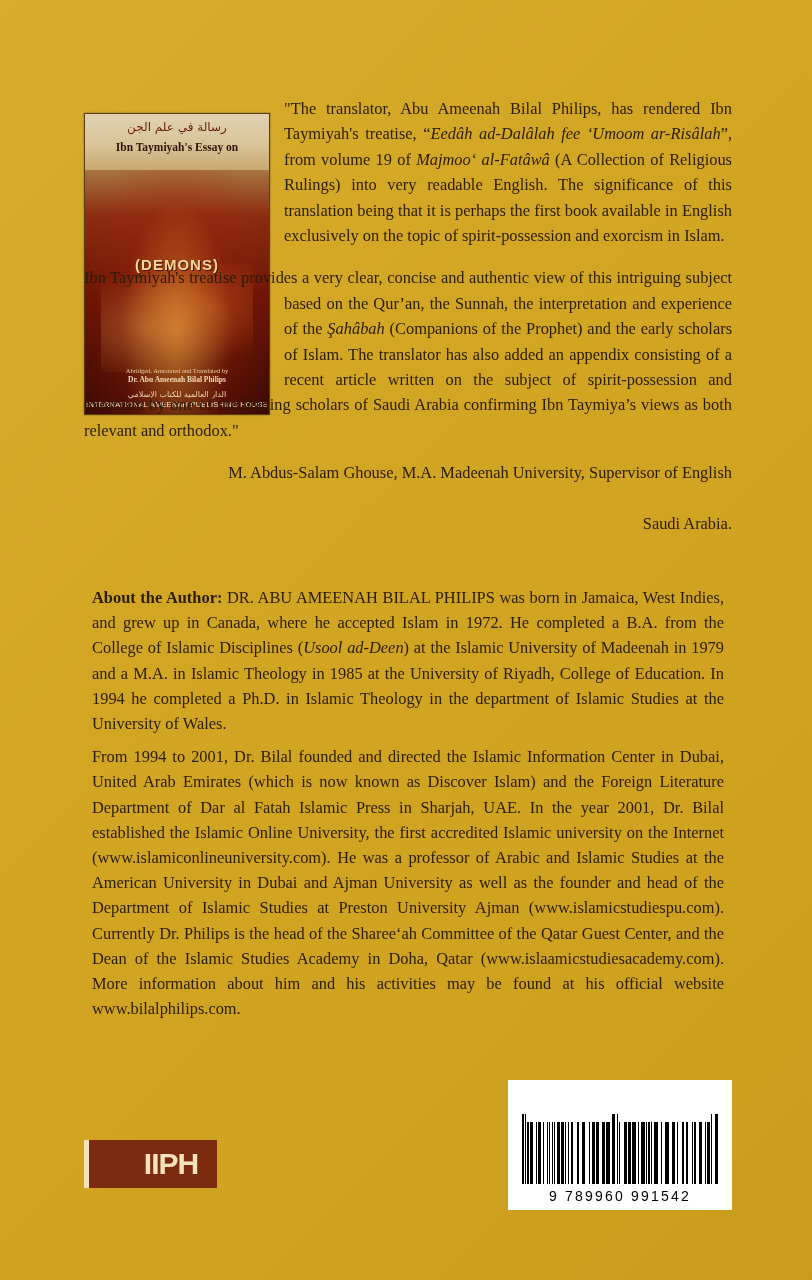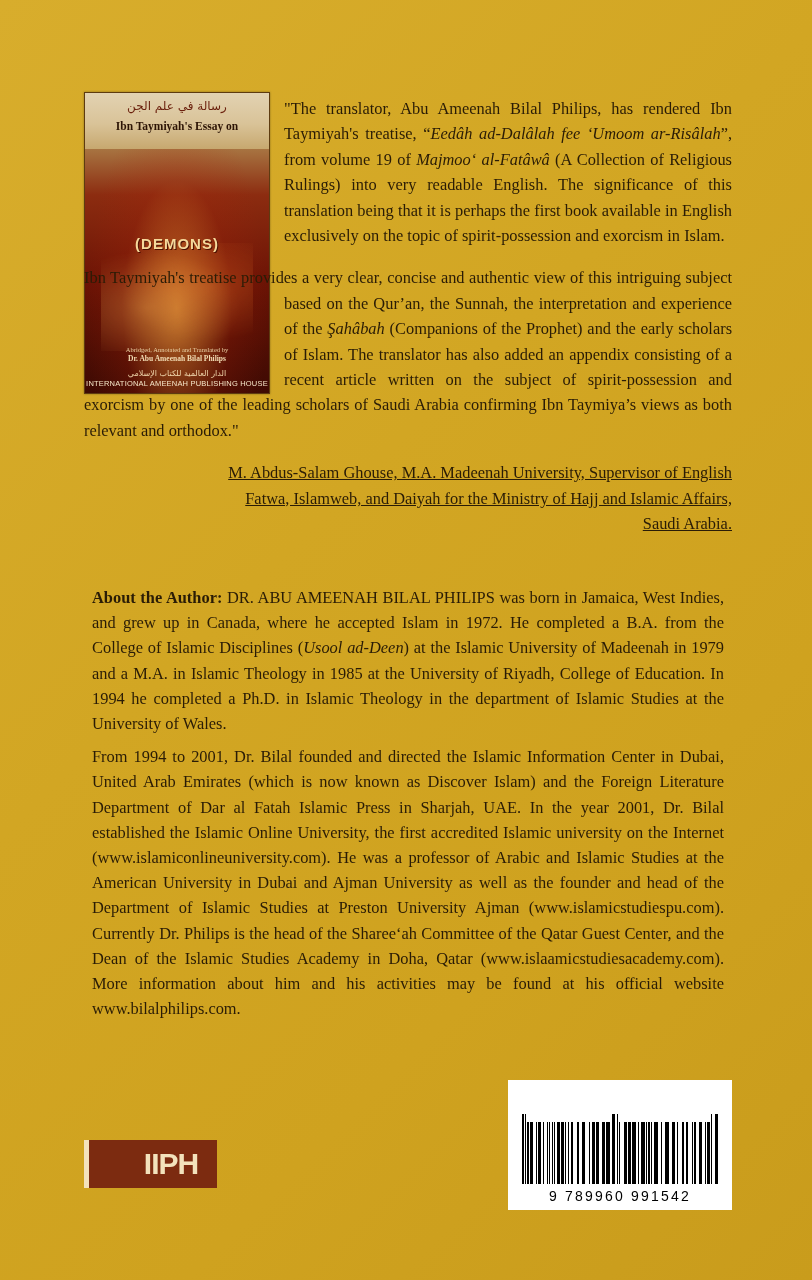--- a/index.html
+++ b/index.html
@@ -17,21 +17,21 @@
   }
   .page {
     position: absolute;
     inset: 0;
     background: linear-gradient(135deg, #d8ad2c 0%, #d2a623 40%, #cfa21f 70%, #c99c1c 100%);
   }
   
   .cover-thumb {
     position: absolute;
     left: 84px;
-    top: 92px;
+    top: 113px;
     width: 184px;
     height: 300px;
     background: #8e1d0f;
     border: 1px solid #5d3b10;
     box-shadow: 0 0 2px rgba(0,0,0,.35);
     overflow: hidden;
   }
   .cover-bg {
     position: absolute;
     inset: 0;
@@ -147,21 +147,20 @@
     text-justify: inter-word;
     margin: 0 0 17px 0;
   }
   .indent-block { margin-left: 200px; }
   .quote-p em { font-style: italic; }
   .sig {
     font-size: 16.4px;
     line-height: 25.4px;
     text-align: right;
     margin: 6px 0 0 0;
-    text-decoration: underline;
   }
   
   .author-wrap {
     position: absolute;
     left: 84px;
     top: 577px;
     width: 648px;
   }
   .author-p {
     font-size: 16.4px;
@@ -256,21 +255,21 @@
     <div class="cover-pub">INTERNATIONAL AMEENAH PUBLISHING HOUSE</div>
   </div>
 
   <div class="quote-wrap">
     <p class="quote-p indent-block"><span>"The translator, Abu Ameenah Bilal Philips, has rendered Ibn Taymiyah's treatise, “</span><em>Eedâh ad-Dalâlah fee ‘Umoom ar-Risâlah</em><span>”, from volume 19 of </span><em>Majmoo‘ al-Fatâwâ</em><span> (A Collection of Religious Rulings) into very readable English. The significance of this translation being that it is perhaps the first book available in English exclusively on the topic of spirit-possession and exorcism in Islam.</span></p>
 
     <p class="quote-p"><span style="display:inline-block;width:0"></span><span class="indent-runner" style="float:left;width:200px;height:125px;shape-outside:inset(0);"></span><span>Ibn Taymiyah's treatise provides a very clear, concise and authentic view of this intriguing subject based on the Qur’an, the Sunnah, the interpretation and experience of the </span><em>Şahâbah</em><span> (Companions of the Prophet) and the early scholars of Islam. The translator has also added an appendix consisting of a recent article written on the subject of spirit-possession and exorcism by one of the leading scholars of Saudi Arabia confirming Ibn Taymiya’s views as both relevant and orthodox."</span></p>
 
     <p class="sig">
       <span>M. Abdus-Salam Ghouse, M.A. Madeenah University, Supervisor of English</span><br>
-      <span>Fatwa,  Islamweb, and Daiyah for the Ministry of Hajj and Islamic Affairs,</span><br>
+      <br>
       <span>Saudi Arabia.</span>
     </p>
   </div>
 
   <div class="author-wrap">
     <p class="author-p"><span class="author-lead">About the Author:</span><span> DR. ABU AMEENAH BILAL PHILIPS</span><span> was born in Jamaica, West Indies, and grew up in Canada, where he accepted Islam in 1972. He completed a B.A. from the College of Islamic Disciplines (</span><em>Usool ad-Deen</em><span>) at the Islamic University of Madeenah in 1979 and a M.A. in Islamic Theology in 1985 at the University of Riyadh, College of Education. In 1994 he completed a Ph.D. in Islamic Theology in the department of Islamic Studies at the University of Wales.</span></p>
     <p class="author-p">From 1994 to 2001, Dr. Bilal founded and directed the Islamic Information Center in Dubai, United Arab Emirates (which is now known as Discover Islam) and the Foreign Literature Department of Dar al Fatah Islamic Press in Sharjah, UAE. In the year 2001, Dr. Bilal established the Islamic Online University, the first accredited Islamic university on the Internet (www.islamiconlineuniversity.com). He was a professor of Arabic and Islamic Studies at the American University in Dubai and Ajman University as well as the founder and head of the Department of Islamic Studies at Preston University Ajman (www.islamicstudiespu.com). Currently Dr. Philips is the head of the Sharee‘ah Committee of the Qatar Guest Center, and the Dean of the Islamic Studies Academy in Doha, Qatar (www.islaamicstudiesacademy.com). More information about him and his activities may be found at his official website www.bilalphilips.com.</p>
   </div>
 
   <div class="iiph-logo">IIPH</div>

